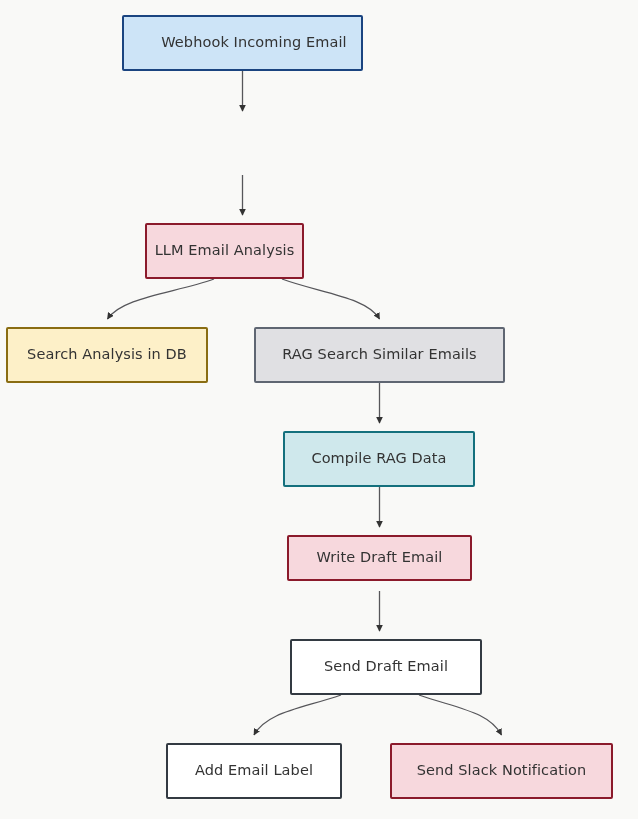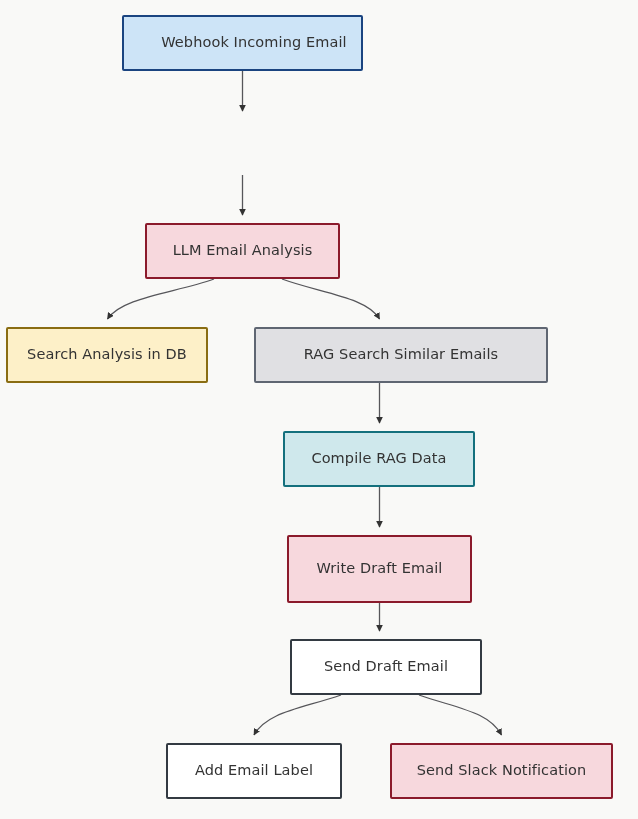--- a/index.html
+++ b/index.html
@@ -68,37 +68,37 @@
       <path d="M 341 695 C 300 709 267 712 254 735"></path>
       <path d="M 419 695 C 460 709 489 712 501.5 735"></path>
     </g>
   </svg>
 
   <div class="node" style="left:122px; top:15px; width:241px; height:56px; background:#cde4f7; border-color:#1a4480;padding-left:23px;">
     <span class="node-label">Webhook Incoming Email</span>
   </div>
 
 
-  <div class="node" style="left:145px; top:223px; width:195px; height:56px; background:#f7d8dd; border-color:#8b1a2b;">
+  <div class="node" style="left:145px; top:223px; width:159px; height:56px; background:#f7d8dd; border-color:#8b1a2b;">
     <span class="node-label">LLM Email Analysis</span>
   </div>
 
   <div class="node" style="left:6px; top:327px; width:202px; height:56px; background:#fdf0c8; border-color:#8a6d12;">
     <span class="node-label">Search Analysis in DB</span>
   </div>
 
-  <div class="node" style="left:254px; top:327px; width:294px; height:56px; background:#e0e0e3; border-color:#5f6672;">
+  <div class="node" style="left:254px; top:327px; width:251px; height:56px; background:#e0e0e3; border-color:#5f6672;">
     <span class="node-label">RAG Search Similar Emails</span>
   </div>
 
   <div class="node" style="left:283px; top:431px; width:192px; height:56px; background:#cfe8ec; border-color:#14707d;text-align:center;">
     <span class="node-label">Compile RAG Data</span>
   </div>
 
-  <div class="node" style="left:287px; top:535px; width:185px; height:68px; background:#f7d8dd; border-color:#8b1a2b;">
+  <div class="node" style="left:287px; top:535px; width:185px; height:46px; background:#f7d8dd; border-color:#8b1a2b;">
     <span class="node-label">Write Draft Email</span>
   </div>
 
   <div class="node" style="left:290px; top:639px; width:192px; height:56px; background:#ffffff; border-color:#333a42;">
     <span class="node-label">Send Draft Email</span>
   </div>
 
   <div class="node" style="left:166px; top:743px; width:176px; height:56px; background:#ffffff; border-color:#333a42;align-items:center;">
     <span class="node-label">Add Email Label</span>
   </div>

